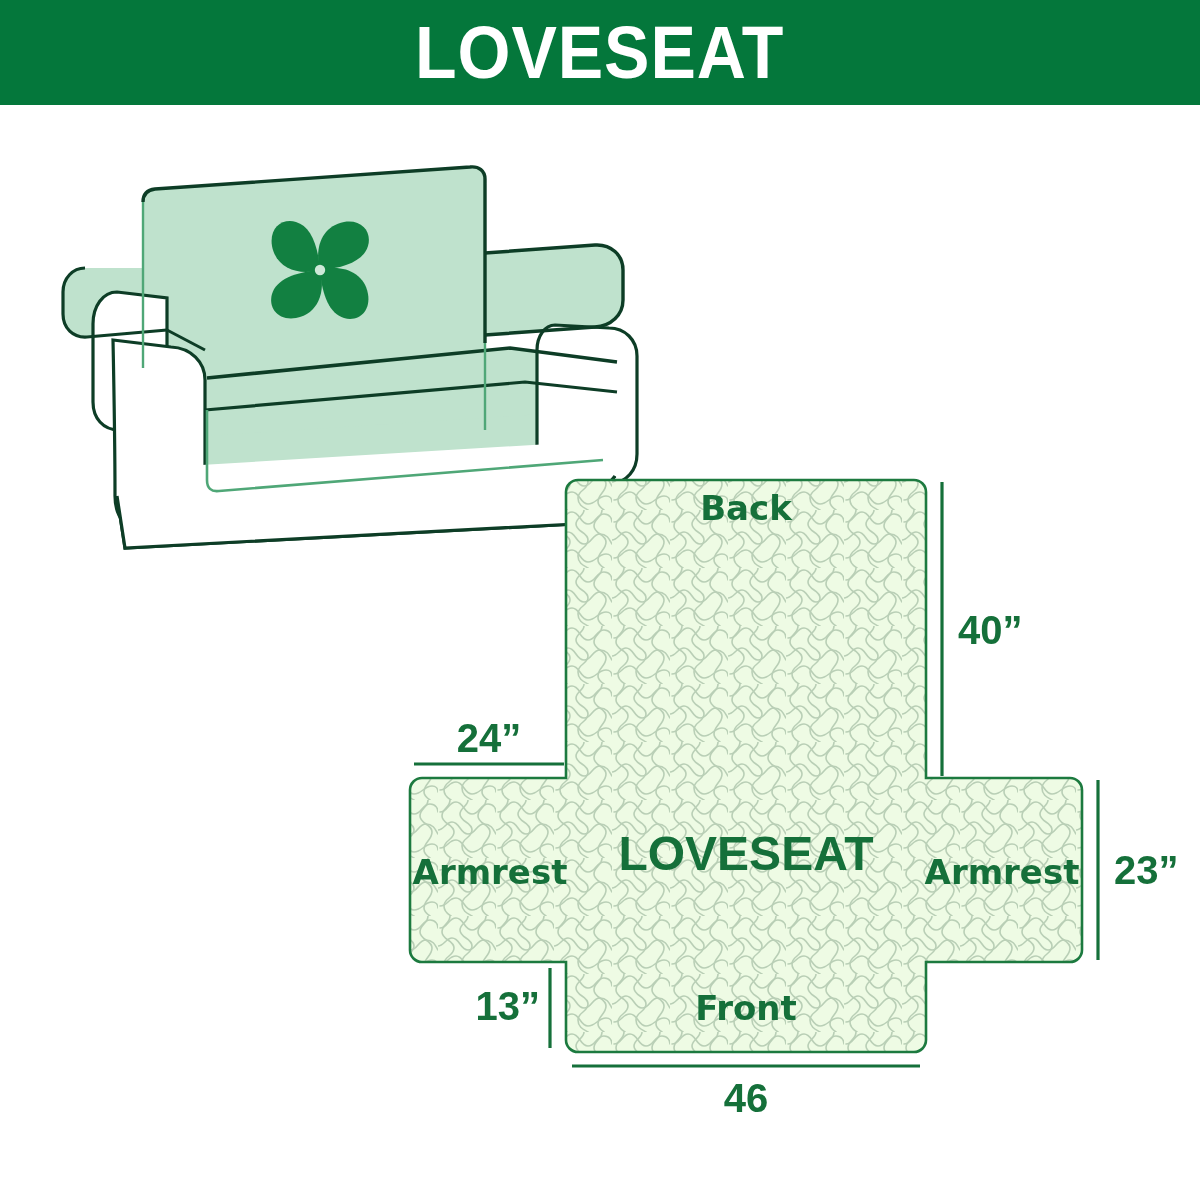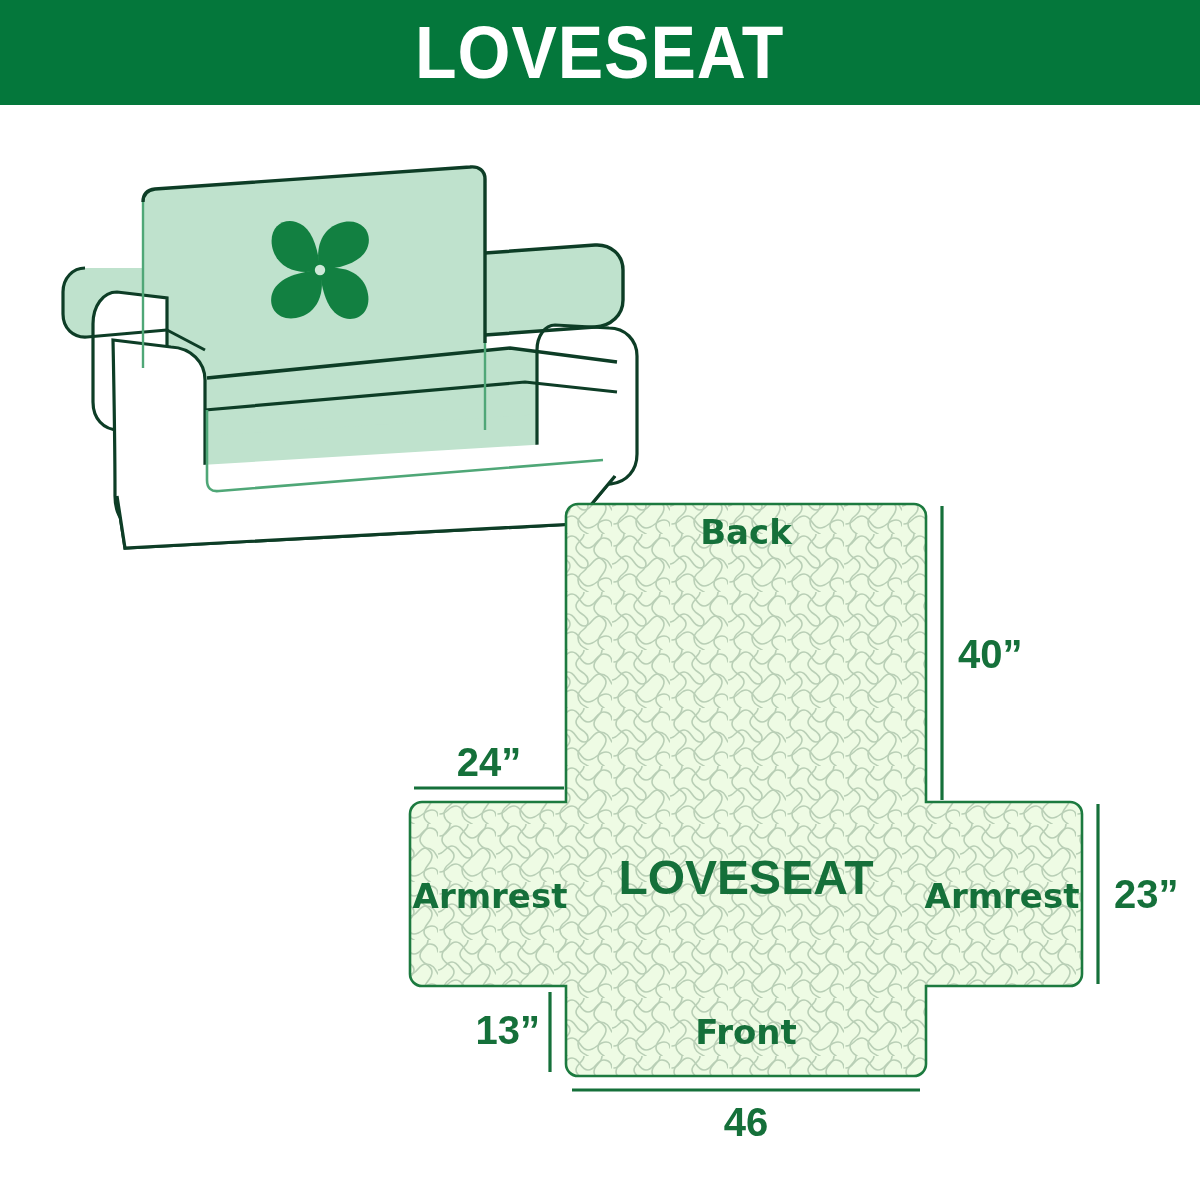--- a/index.html
+++ b/index.html
@@ -45,21 +45,21 @@
     left: 55px;
     top: 140px;
     width: 630px;
     height: 420px;
   }
 
   
   #flat-pattern-diagram {
     position: absolute;
     left: 380px;
-    top: 476px;
+    top: 452px;
     width: 820px;
     height: 680px;
   }
 
   .svg-stage {
     display: block;
     width: 100%;
     height: 100%;
   }
 

